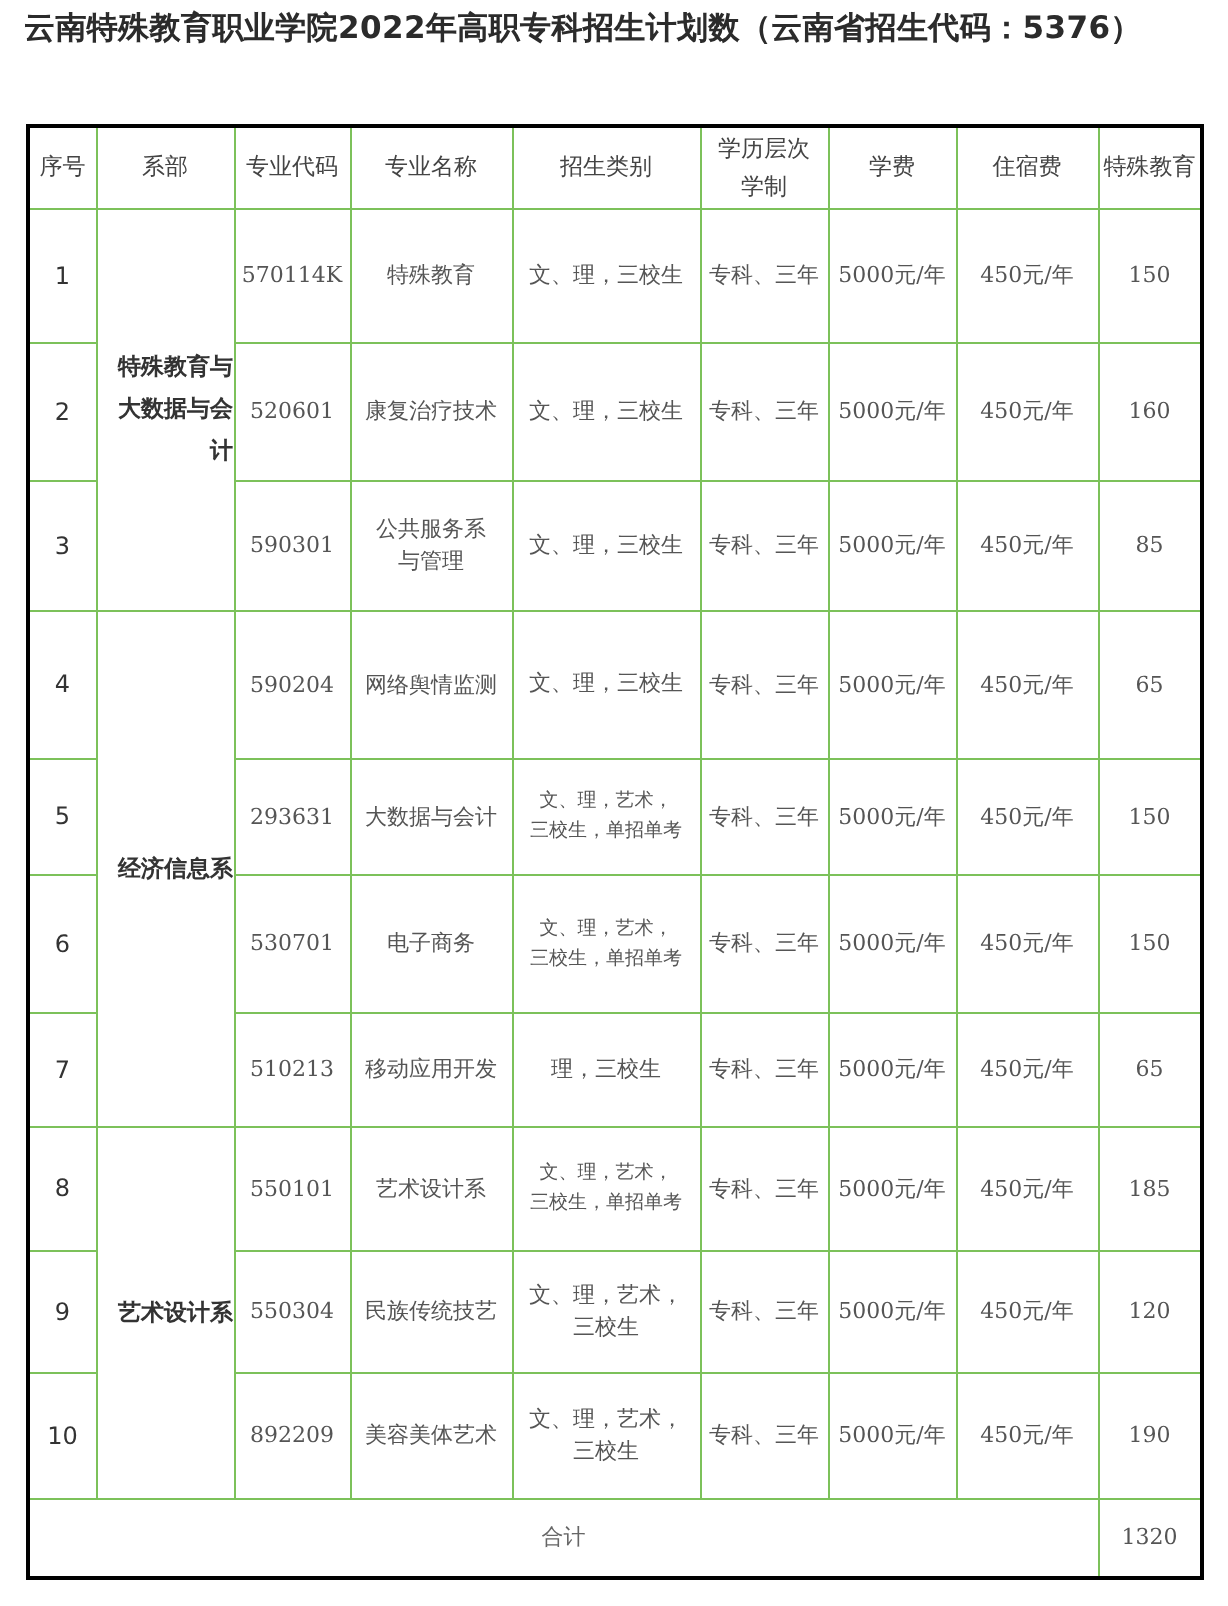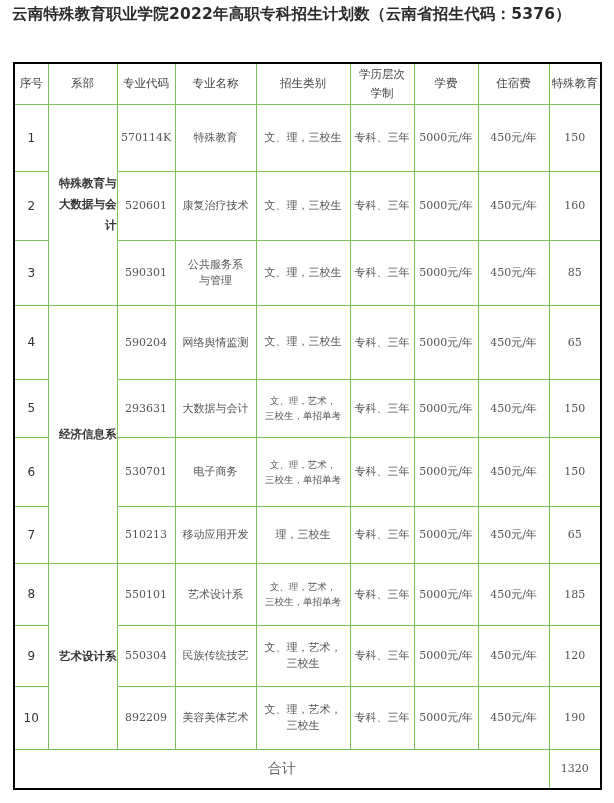--- a/index.html
+++ b/index.html
@@ -11,21 +11,21 @@
             border: 2px solid #000000; table-layout: fixed; }
     td, th { border: 1.3px solid #7cc15a; padding: 0; text-align: center; vertical-align: middle;
              overflow: hidden; }
     th { font-weight: normal; font-size: 11.5px; color: #444; line-height: 19px; }
     td { font-size: 11px; color: #555; font-family: "DejaVu Serif", "Liberation Serif", serif; }
     td.seq { font-family: "DejaVu Sans", sans-serif; font-size: 12px; color: #333; }
     td.dept { font-family: "DejaVu Sans", sans-serif; font-size: 11.5px; font-weight: bold;
               color: #333; line-height: 21px; text-align: right; padding-left: 6px; }
     td.small { font-size: 9.5px; line-height: 15px; }
     td.cat { font-size: 11px; line-height: 16px; }
-    td.total-label { font-size: 14px; color: #666; margin-top: 36px; }
+    td.total-label { font-size: 11px; color: #666; margin-top: 36px; }
   </style>
 </head>
 <body>
 
 <div class="title">云南特殊教育职业学院2022年高职专科招生计划数（云南省招生代码：5376）</div>
 
 <table>
   <colgroup>
     <col style="width:34px">
       <col style="width:69px">

